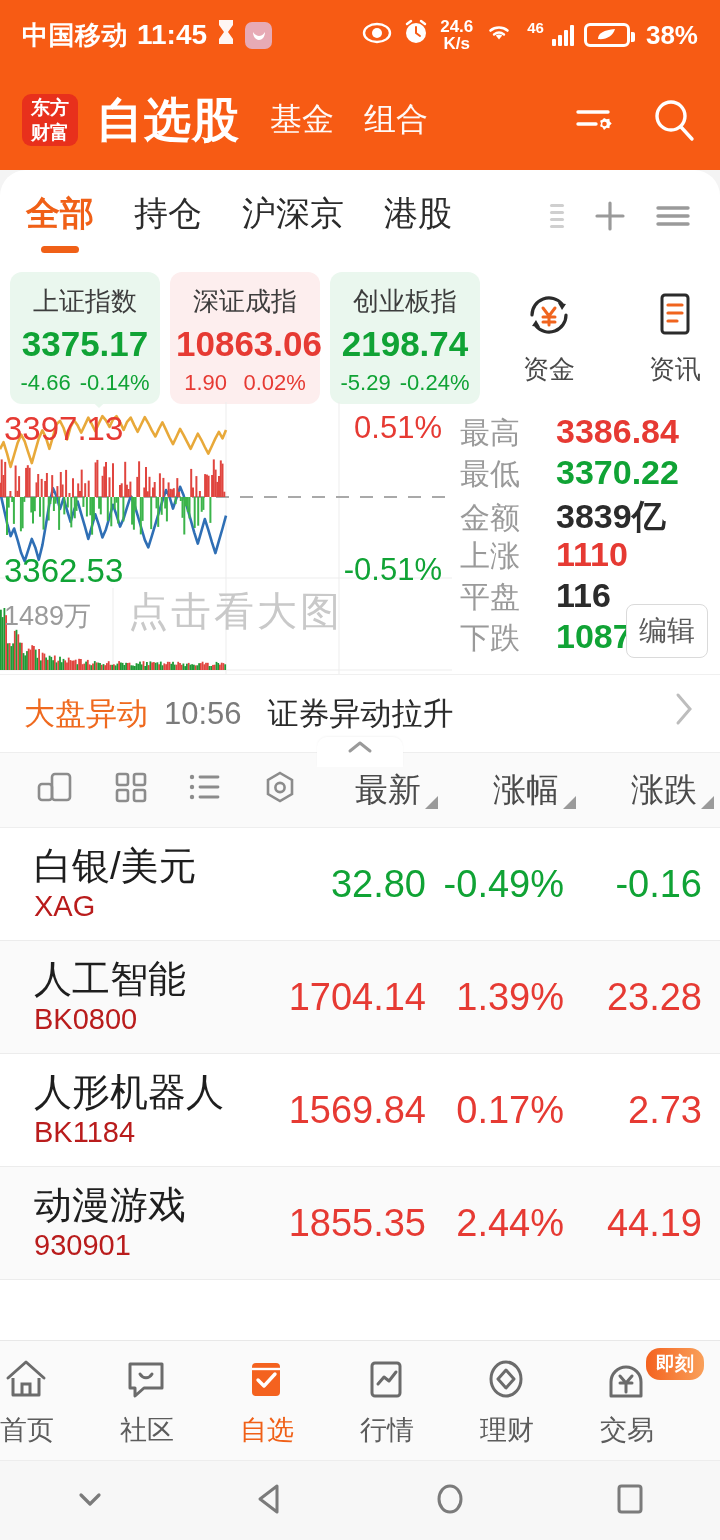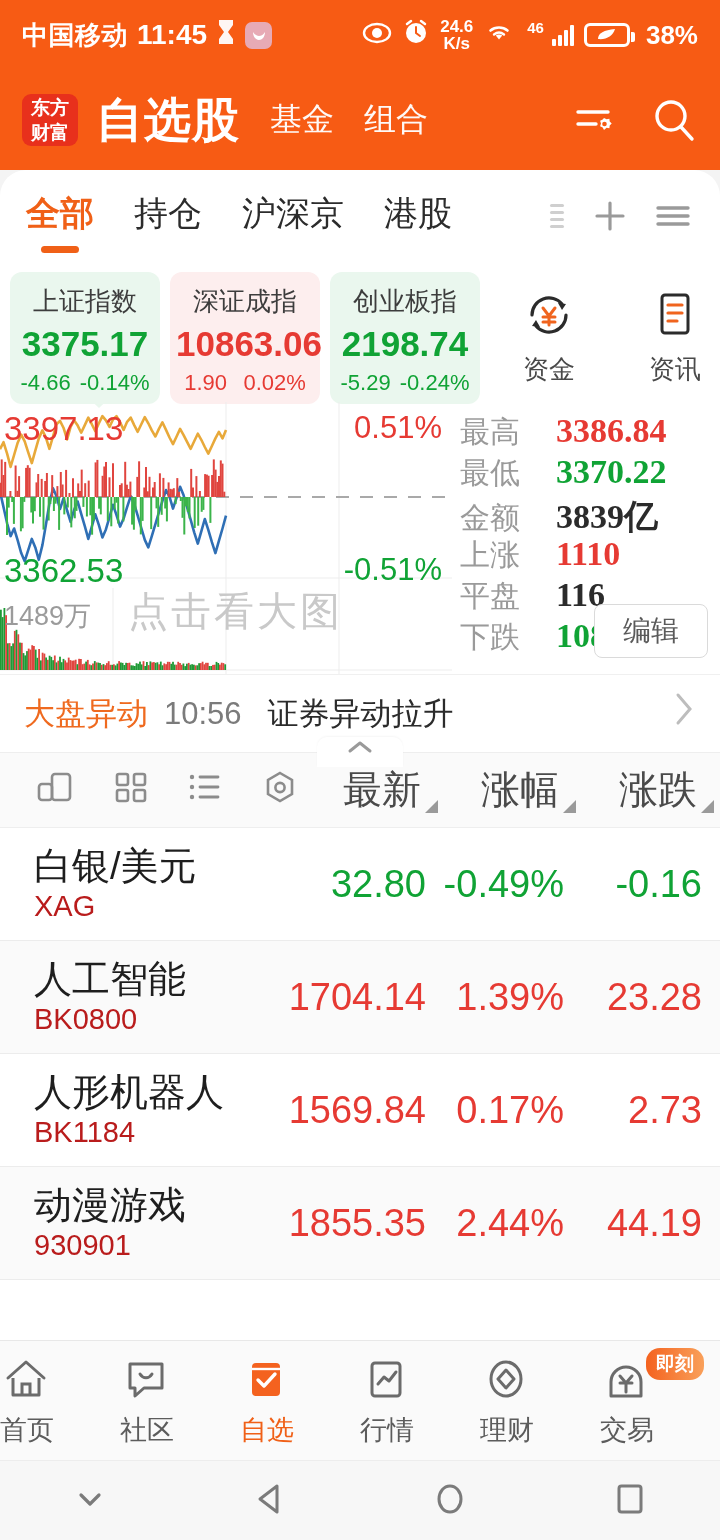--- a/index.html
+++ b/index.html
@@ -109,25 +109,25 @@
   .c-pct-hi{ position:absolute; right:10px; top:8px; font-size:31px; color:#e63a33;}
   .c-pct-lo{ position:absolute; right:10px; top:150px; font-size:31px; color:#10a335;}
   .c-vol{ position:absolute; left:4px; top:196px; font-size:27px; color:#9b9b9b;}
   .c-wm{
     position:absolute; left:128px; top:182px; font-size:40px;
     color:#c9c9c9; letter-spacing:3px; font-weight:500;
   }
   .statbox{ flex:1; padding:10px 0 0 8px; position:relative;}
   .statrow{ display:flex; align-items:baseline; height:41px;}
   .stat-k{ font-size:30px; color:#9a9a9a; width:96px;}
-  .stat-v{ font-size:34px; font-weight:700;font-family:Liberation Serif, serif;}
+  .stat-v{ font-size:34px; font-weight:700;}
   .neutral{color:#2b2b2b}
   .editbtn{
     position:absolute; right:12px; bottom:16px; border:1px solid #dadada;
-    border-radius:8px; padding:7px 28px; font-size:28px; color:#5a5a5a; background:#fff;
+    border-radius:8px; padding:7px 12px; font-size:28px; color:#5a5a5a; background:#fff;
   }
 
   
   .newsstrip{
     display:flex; align-items:center; height:78px; padding:0 24px;
     border-top:1px solid #f0f0f0; position:relative; background:#fff;
   }
   .news-tag{ font-size:31px; color:#ef6a1f; font-weight:500;}
   .news-time{ font-size:31px; color:#7b7b7b; margin-left:16px;}
   .news-txt{ font-size:31px; color:#2b2b2b; margin-left:26px;}
@@ -139,21 +139,21 @@
     box-shadow:0 -1px 2px rgba(0,0,0,.04);
   }
 
   
   .listhdr{
     display:flex; align-items:center; height:76px; background:#fafafa;
     border-top:1px solid #eee; border-bottom:1px solid #eee; padding:0 16px;
   }
   .lh-icons{ display:flex; gap:36px; padding-left:18px;}
   .lh-cols{ margin-left:auto; display:flex; align-items:center;}
-  .lh-col{ font-size:39px; color:#4a4a4a; display:flex; align-items:flex-end; width:138px; justify-content:flex-end;}
+  .lh-col{ font-size:33px; color:#4a4a4a; display:flex; align-items:flex-end; width:138px; justify-content:flex-end;}
   .sortcaret{
     width:0;height:0;border-left:13px solid transparent;
     border-bottom:13px solid #9a9a9a; margin-left:4px; margin-bottom:4px;
   }
 
   
   .row{
     display:flex; align-items:center; height:113px; padding:0 18px 0 34px;
     border-bottom:1px solid #ececec; background:#fff;
   }

